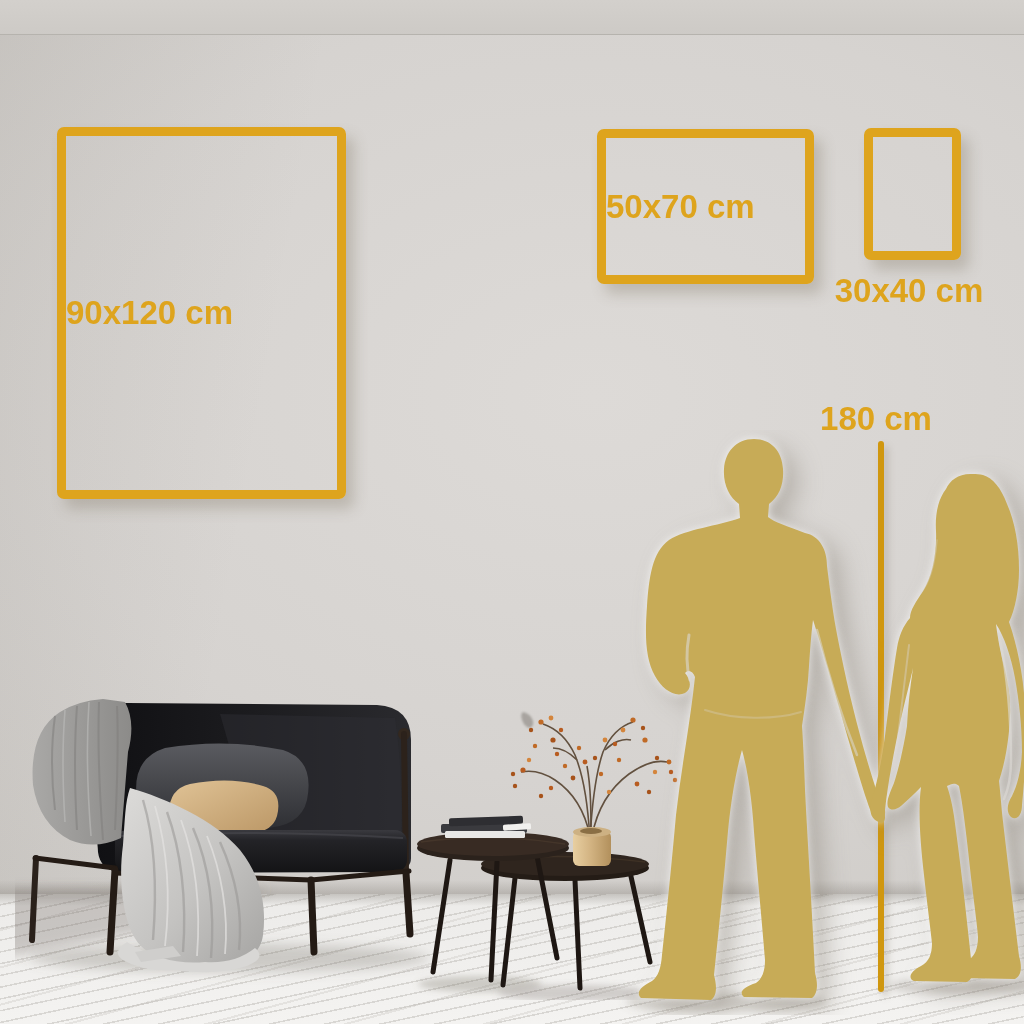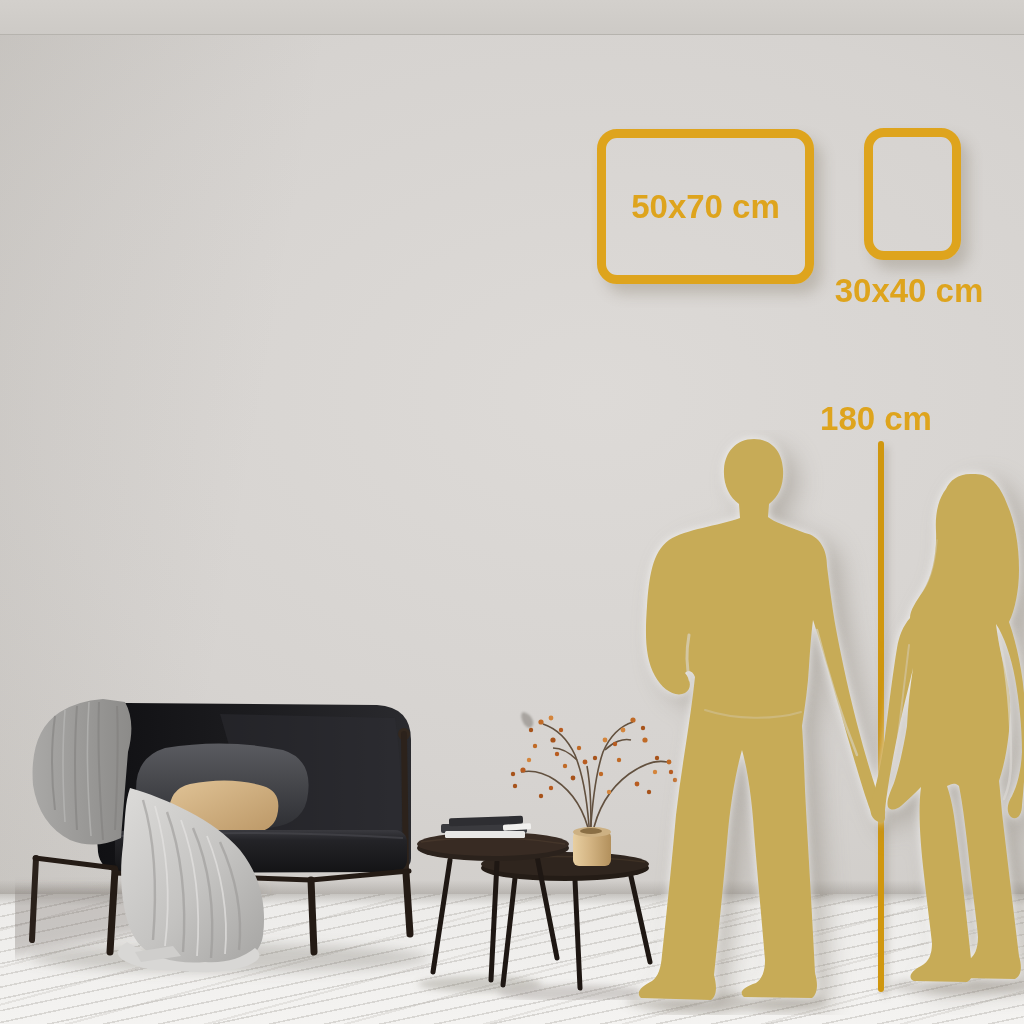--- a/index.html
+++ b/index.html
@@ -36,23 +36,23 @@
       linear-gradient(#ECEBE9,#F4F3F1);
     z-index:0;
   }
   .floor-top-shade{
     position:absolute;left:0;top:894px;width:1024px;height:12px;
     background:linear-gradient(rgba(118,113,105,.32), rgba(118,113,105,0));
     z-index:1;
   }
   .size-frame{
     position:absolute;box-sizing:border-box;
-    border:9px solid var(--accent-gold);border-radius:20px;
+    border:9px solid var(--accent-gold);border-radius:7px;
     box-shadow:8px 10px 14px rgba(122,112,92,.30);
-    display:flex;align-items:center;justify-content:center;
+    display:flex;align-items:center;
     z-index:2;
   }
   .size-label{
     font-weight:bold;font-size:33px;line-height:38px;color:var(--accent-gold);
     white-space:nowrap;
   }
   .floating-label{position:absolute;text-align:center;z-index:2;}
   .f1{left:57px;top:127px;width:289px;height:372px;}
   .f2{left:374px;top:128px;width:182px;height:246px;}
   .f3{left:597px;top:129px;width:217px;height:155px;}
@@ -76,20 +76,23 @@
 <body>
 
 <div id="stage" style="--accent-gold: #DEA41D; --marker-line-gold: #D0970F; --silhouette-gold: #C7AB57; --wall: #D6D3D0; --floor: #F0EFED;">
 
   <div class="ceiling"></div>
   <div class="wall"></div>
   <div class="wall-base-shadow"></div>
   <div class="floor"></div>
   <div class="floor-top-shade"></div>
 
+  <div class="size-frame f1">
+    <span class="size-label">90x120 cm</span>
+  </div>
   <div class="size-frame f3">
     <span class="size-label">50x70 cm</span>
   </div>
   <div class="size-frame f4"></div>
   <div class="floating-label label-30x40">
     <span class="size-label">30x40 cm</span>
   </div>
 
   <div class="floating-label height-label">
     <span class="size-label">180 cm</span>

